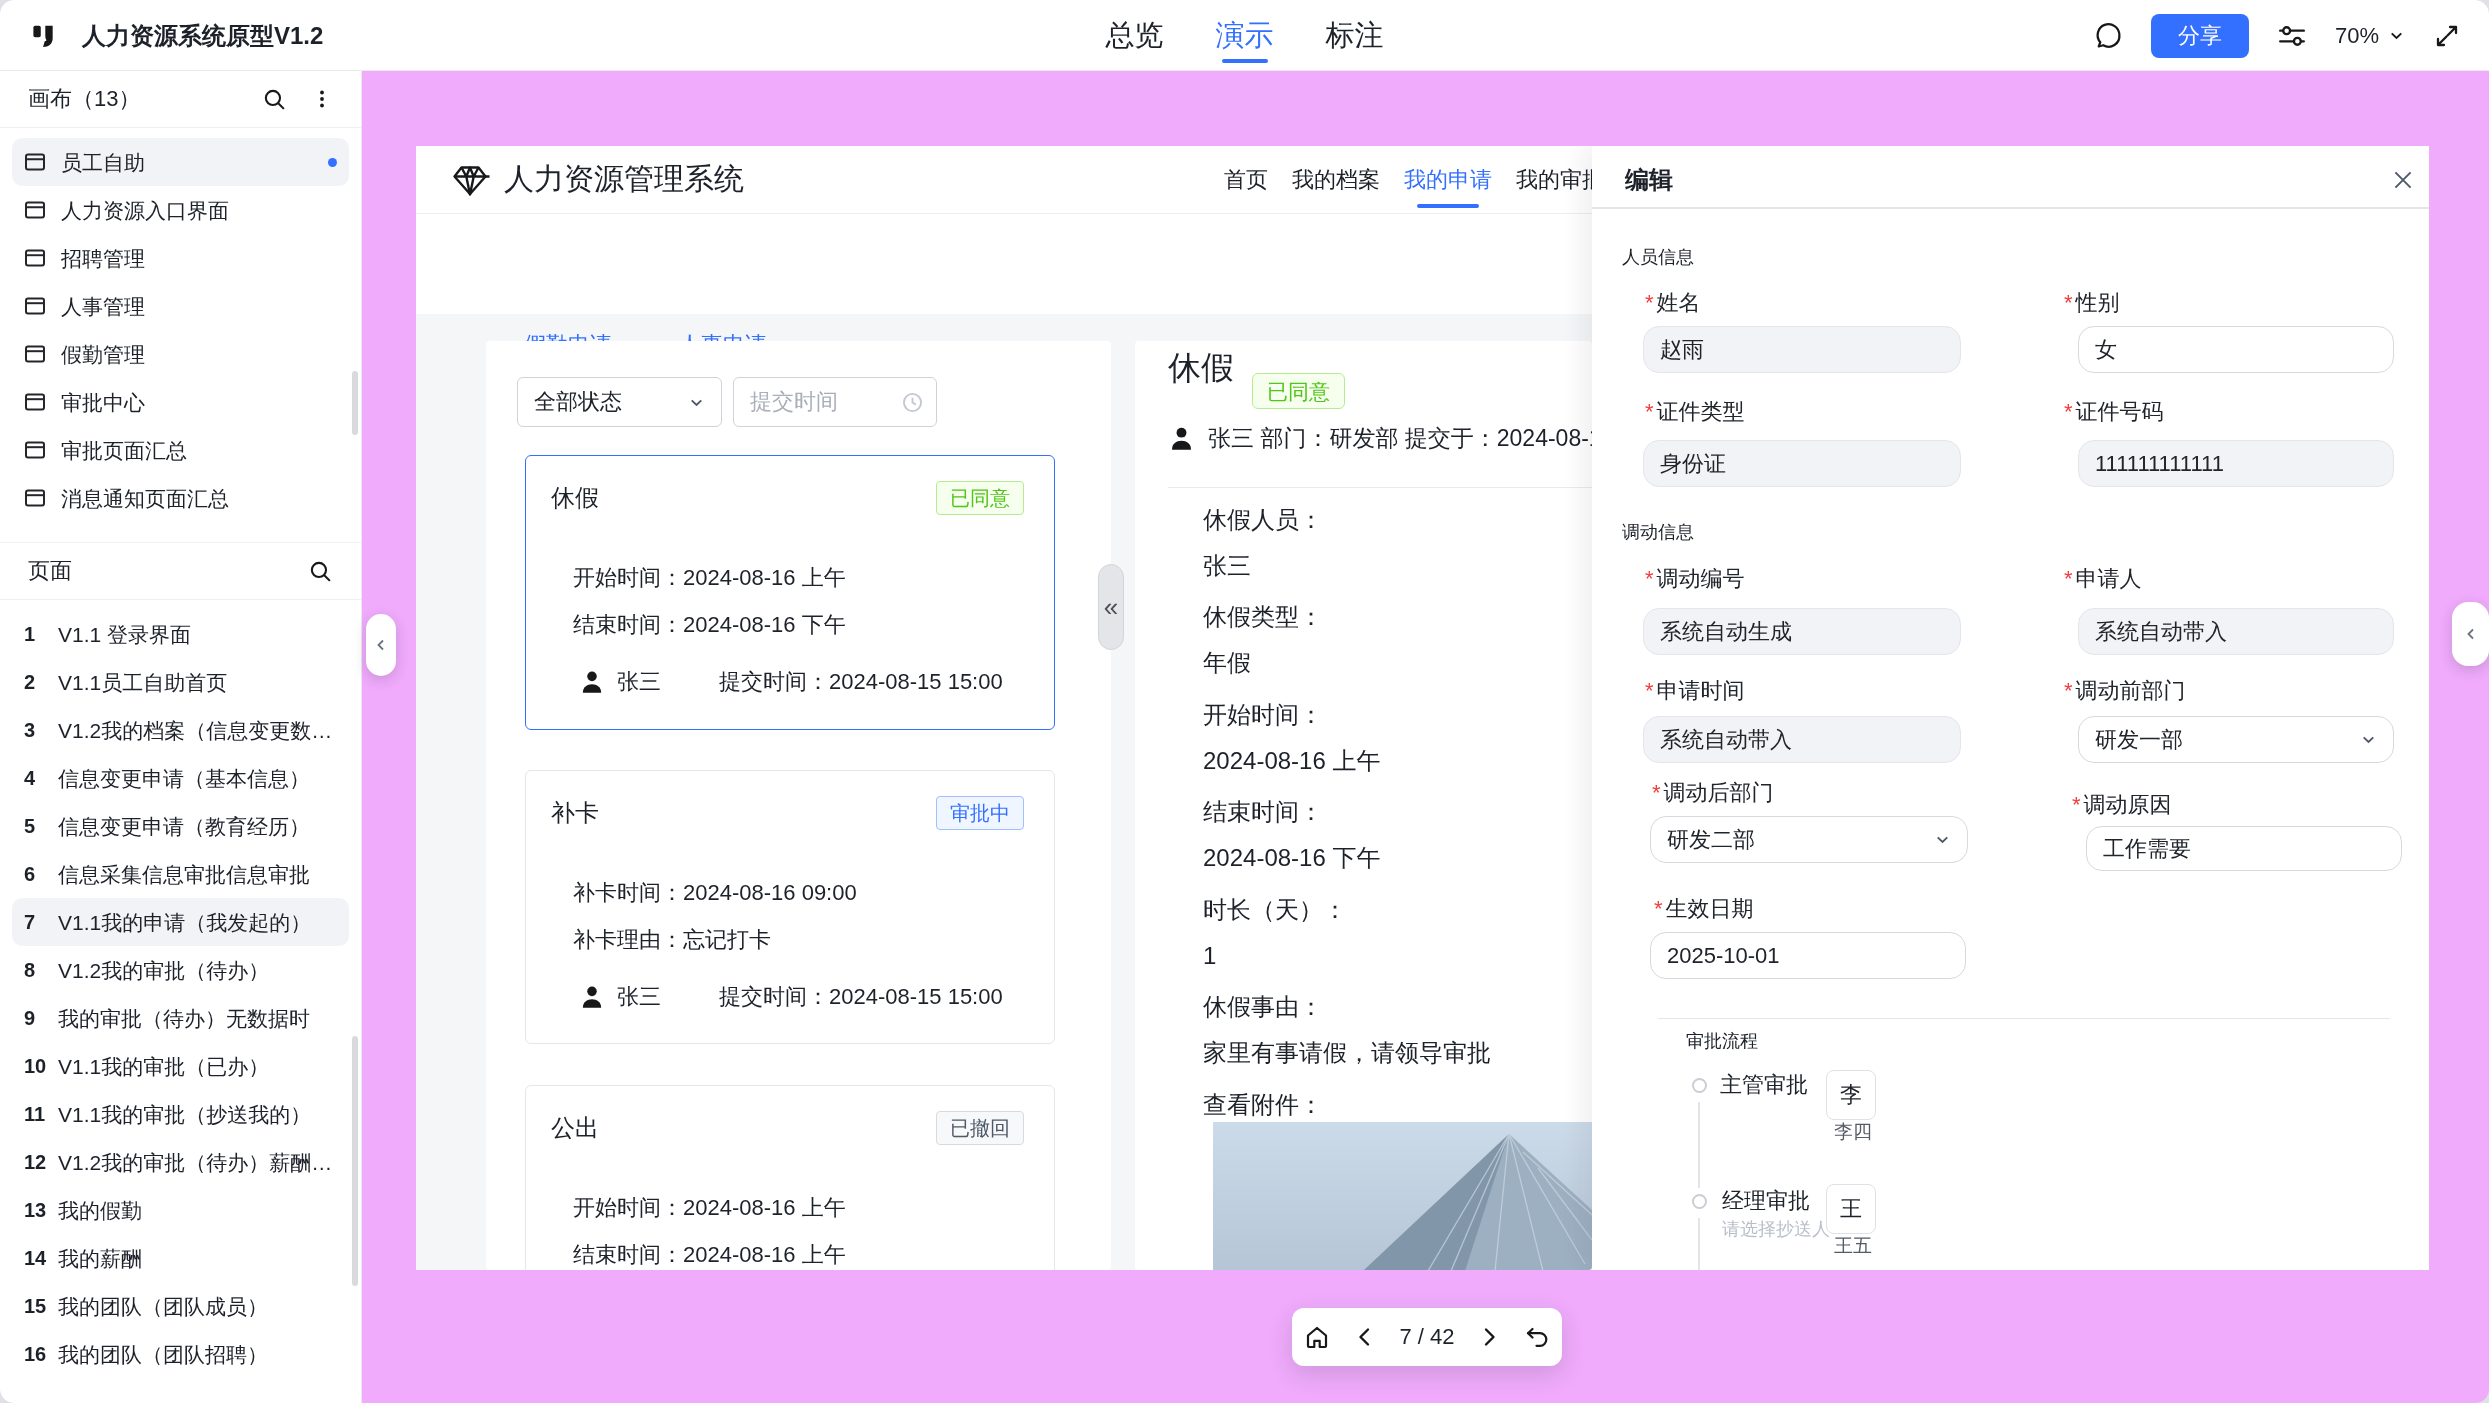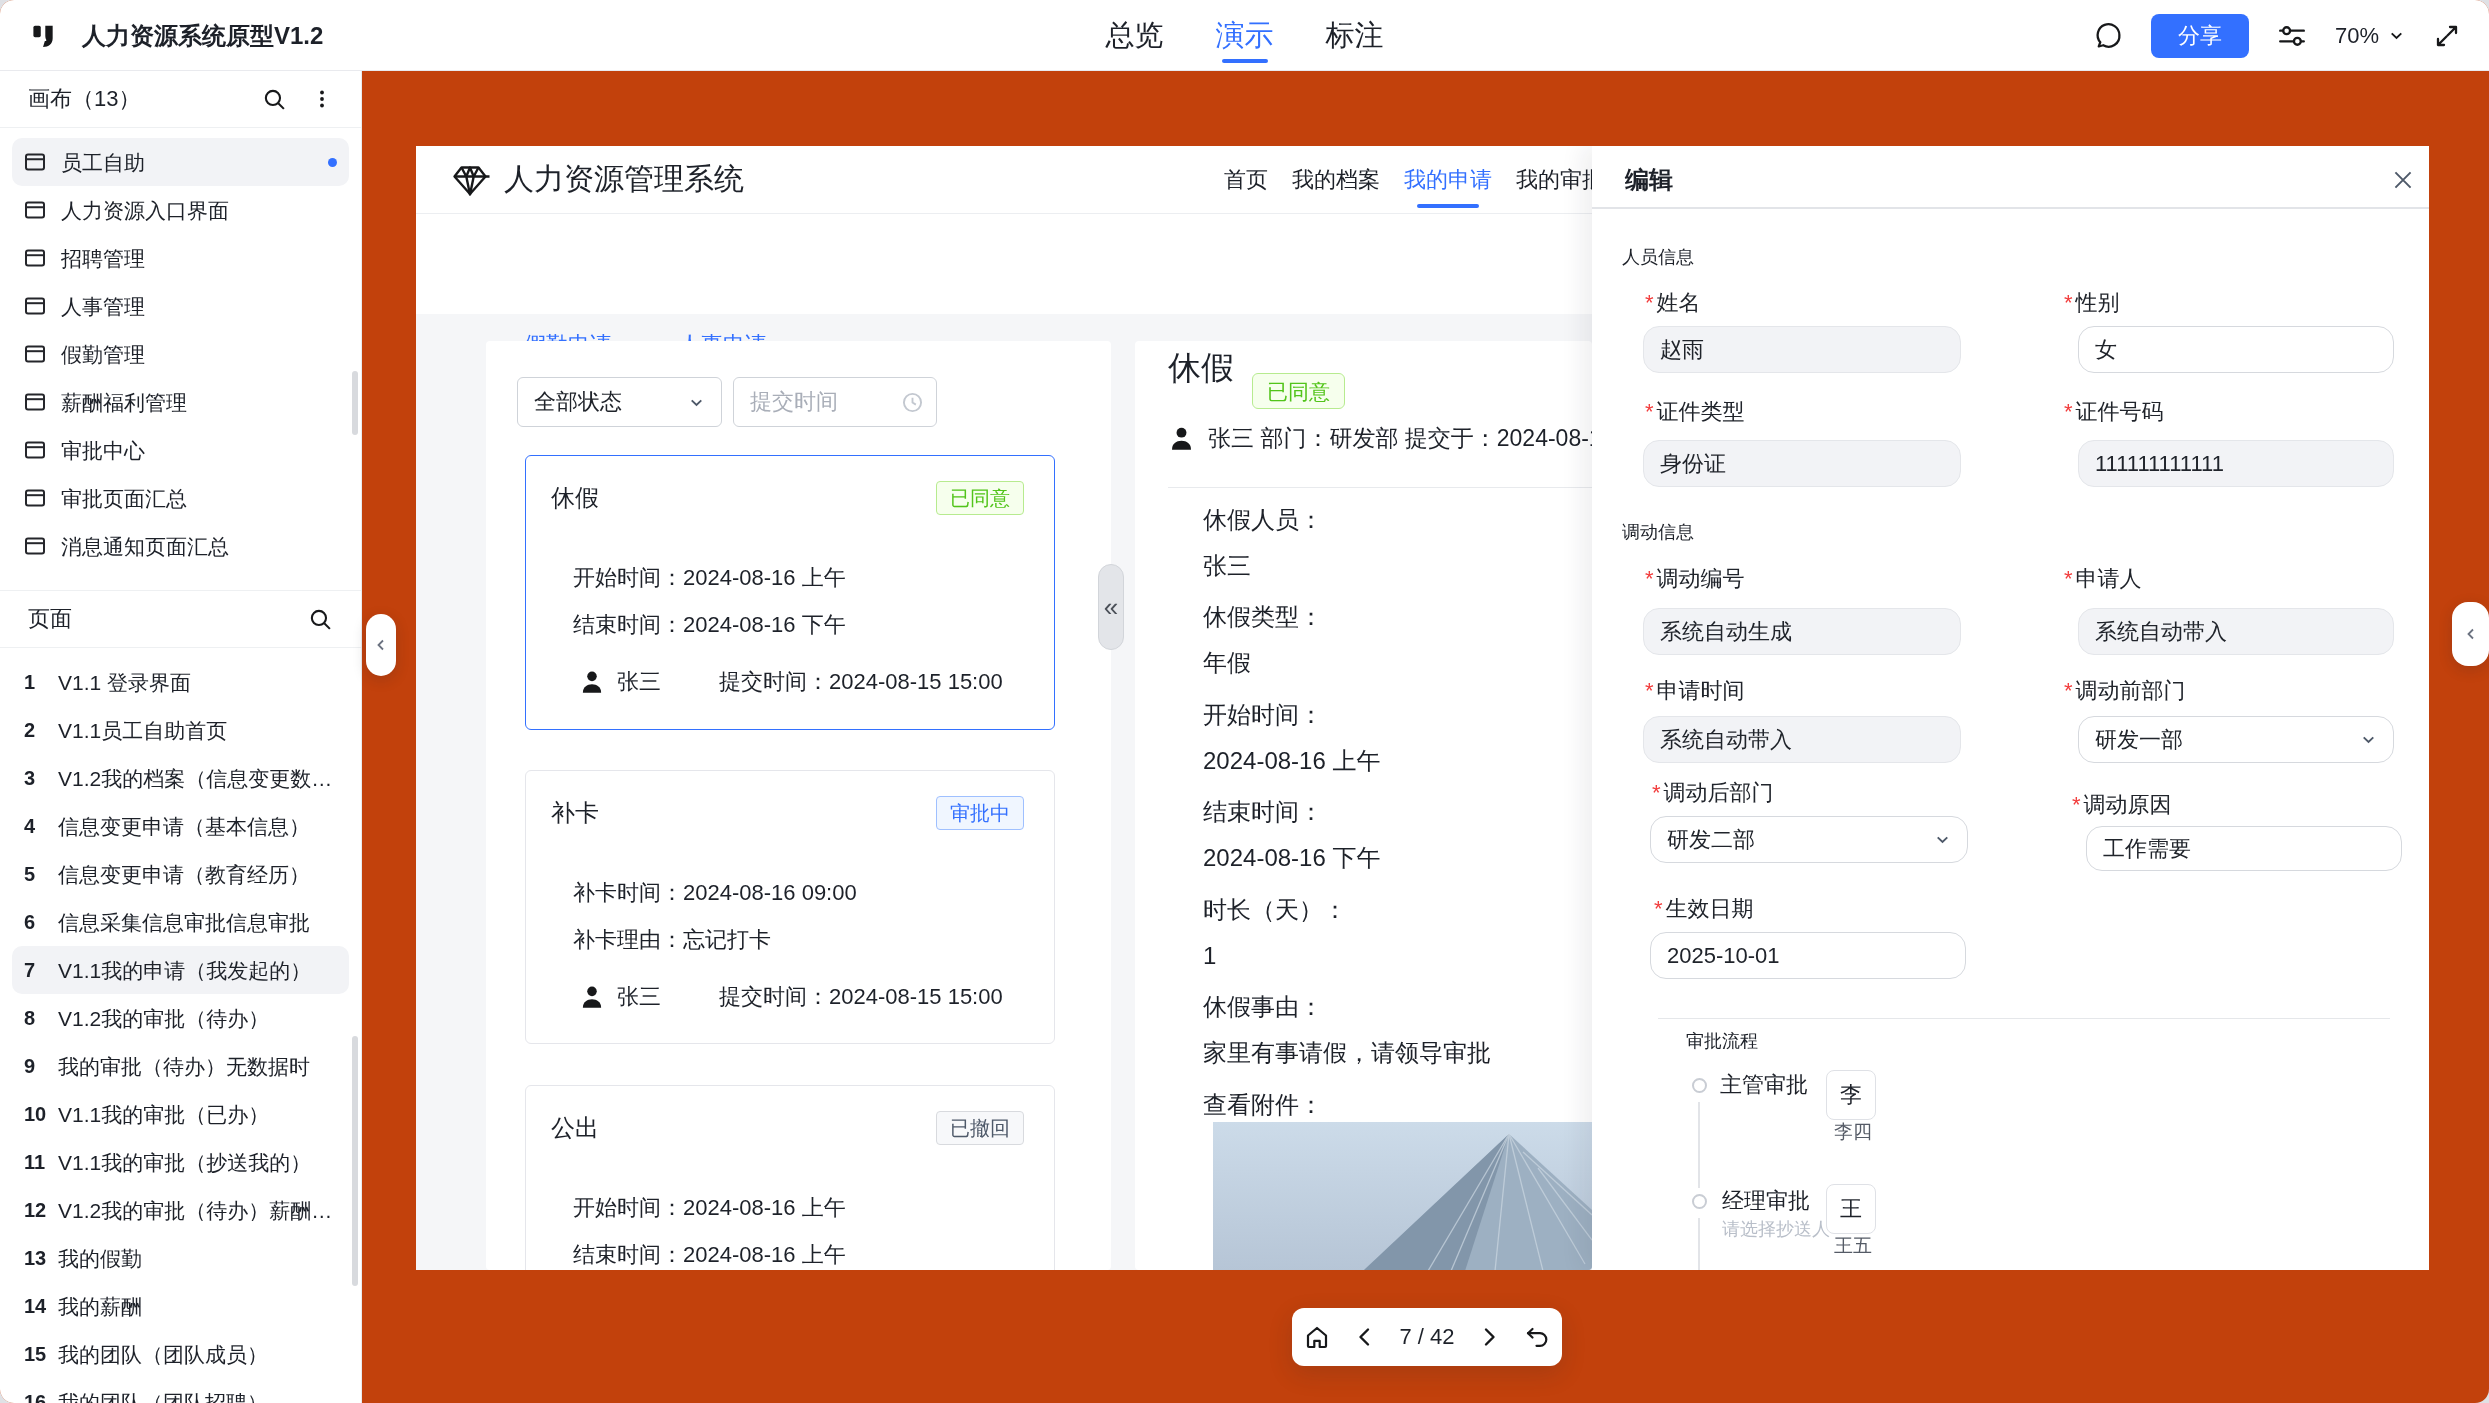--- a/index.html
+++ b/index.html
@@ -1,17 +1,17 @@
 <!DOCTYPE html>
 <html><head>
 <meta charset="utf-8">
 <style>
   html,body{margin:0;padding:0;background:#dfe1e5;font-family:"Liberation Sans","DejaVu Sans",sans-serif;color:#1d2129;}
   *{box-sizing:border-box;line-height:1;}
-  #root{position:relative;width:2489px;height:1403px;background:#c2410c;border-radius:14px;overflow:hidden;padding-left:31px;}
+  #root{position:relative;width:2489px;height:1403px;background:#f0abfc;border-radius:14px;overflow:hidden;padding-left:31px;}
   .abs{position:absolute;}
   svg{display:block;}
   
   .topbar{position:absolute;top:0;left:0;width:2489px;height:71px;background:#fff;border-bottom:1px solid #e9eaee;z-index:60;}
   .tb-left{position:absolute;left:30px;top:0;height:71px;display:flex;align-items:center;gap:18px;}
   .tb-title{font-size:24px;font-weight:700;}
   .tb-tabs{position:absolute;left:50%;transform:translateX(-50%);top:0;height:71px;display:flex;align-items:center;gap:52px;}
   .tb-tab{position:relative;font-size:29px;color:#1d2129;height:71px;display:flex;align-items:center;cursor:pointer;justify-content:flex-end;}
   .tb-tab.active{color:#3370ff;}
   .tb-tab.active .tbu{position:absolute;left:50%;transform:translateX(-50%);bottom:8px;width:46px;height:4px;border-radius:2px;background:#3370ff;}
@@ -225,29 +225,20 @@
           </span>
         <span class="sb-row-label">假勤管理</span>
       </div>
       <div class="sb-row">
         <span class="ficon">
             <svg width="22" height="20" viewBox="0 0 22 20" fill="none" stroke="#25262b" stroke-width="2">
               <rect x="2" y="2.5" width="18" height="15" rx="2"></rect>
               <path d="M2 7.2h18"></path>
             </svg>
           </span>
-        <span class="sb-row-label">薪酬福利管理</span>
-      </div>
-      <div class="sb-row">
-        <span class="ficon">
-            <svg width="22" height="20" viewBox="0 0 22 20" fill="none" stroke="#25262b" stroke-width="2">
-              <rect x="2" y="2.5" width="18" height="15" rx="2"></rect>
-              <path d="M2 7.2h18"></path>
-            </svg>
-          </span>
         <span class="sb-row-label">审批中心</span>
       </div>
       <div class="sb-row">
         <span class="ficon">
             <svg width="22" height="20" viewBox="0 0 22 20" fill="none" stroke="#25262b" stroke-width="2">
               <rect x="2" y="2.5" width="18" height="15" rx="2"></rect>
               <path d="M2 7.2h18"></path>
             </svg>
           </span>
         <span class="sb-row-label">审批页面汇总</span>

